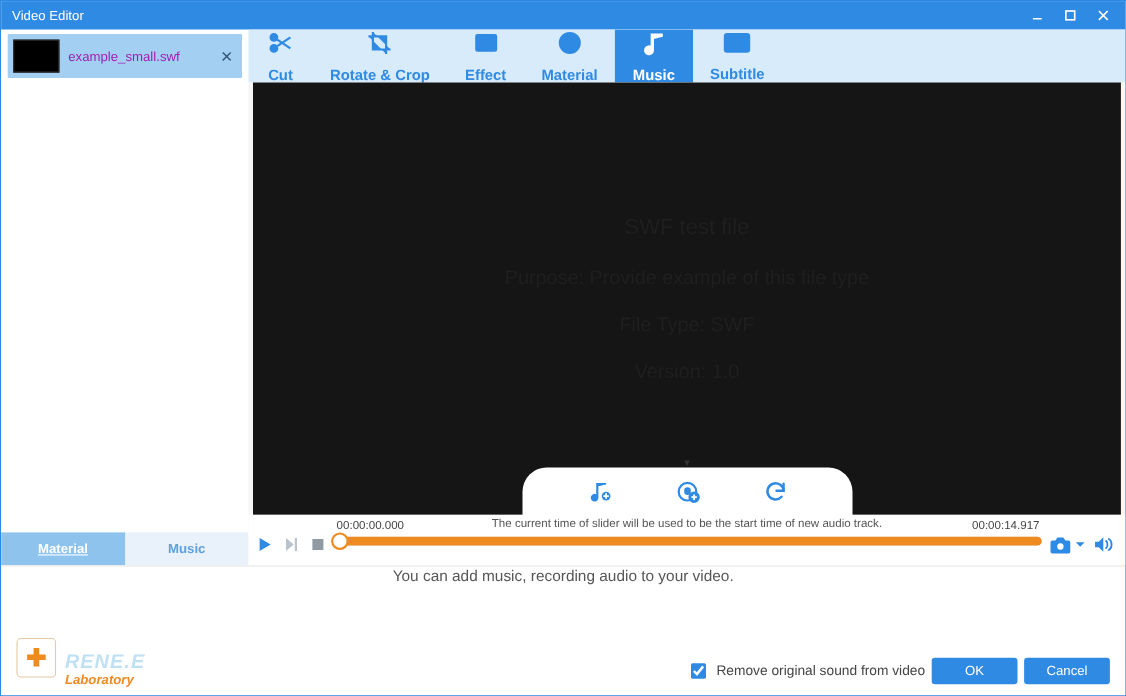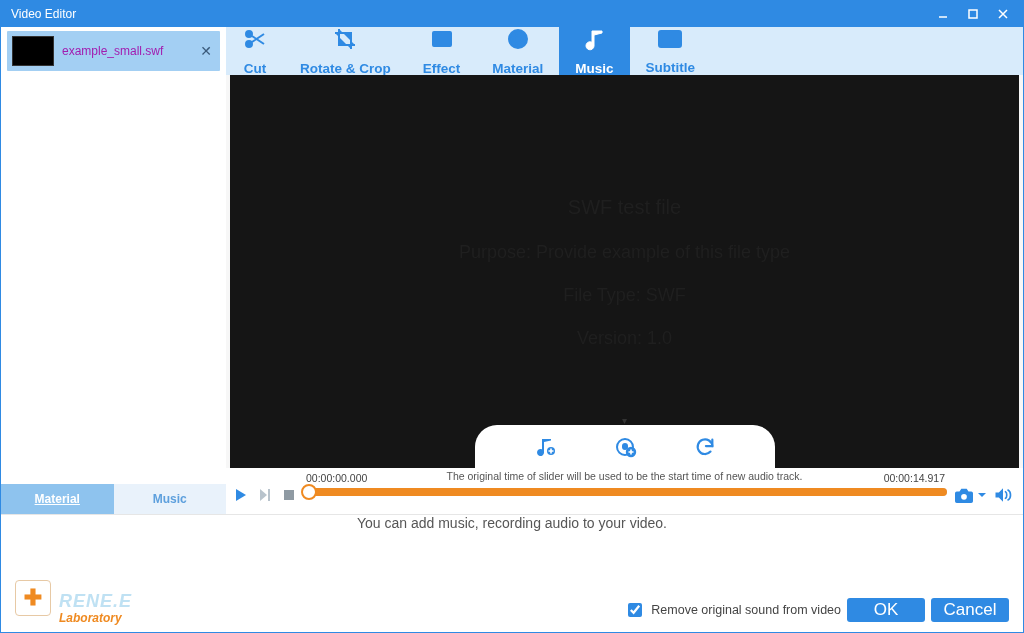--- a/index.html
+++ b/index.html
@@ -106,21 +106,21 @@
   .logo-text{display:flex;flex-direction:column;line-height:1;margin-top:20px;}
   .logo-line1{color:#bfe1f3;font-weight:900;font-style:italic;font-size:18px;letter-spacing:1px;}
   .logo-line2{color:var(--orange);font-weight:900;font-style:italic;font-size:12px;margin-top:2px;}
   .footer-controls{
     position:absolute;right:14px;bottom:10px;display:flex;align-items:center;gap:6px;
   }
   .chk{display:flex;align-items:center;gap:6px;color:#444;font-size:12.5px;cursor:pointer;}
   .chk input{accent-color:var(--brand);width:14px;height:14px;}
   .btn{
     min-width:78px;height:24px;border:none;border-radius:3px;background:var(--brand);
-    color:#fff;font-size:17px;cursor:pointer;padding:0 8px;
+    color:#fff;font-size:12px;cursor:pointer;padding:0 8px;
   }
 </style>
 </head>
 <body>
 
 <div class="window">
 
   <div class="titlebar">
     <span>Video Editor</span>
     <div class="win-controls">
@@ -267,21 +267,21 @@
               <svg width="14" height="14" viewBox="0 0 14 14">
                   <rect x="2" y="2" width="10" height="10" fill="#8f9aa3"></rect>
                 </svg>
             </div>
           </div>
           <div class="track-col">
             <div class="time-labels">
               <span>00:00:00.000</span>
               <span>00:00:14.917</span>
             </div>
-            <span class="hint">The original time of slider will be used to be the start time of new audio track.</span>
+            <span class="hint">The current time of slider will be used to be the start time of new audio track.</span>
             <div class="track">
               <div class="track-fill"></div>
             </div>
           </div>
           <div class="right-controls">
             <div class="rc">
               <svg width="22" height="18" viewBox="0 0 24 20" fill="#2f8ae3">
                   <path d="M4 6h3l2-3h6l2 3h3a2 2 0 0 1 2 2v9a2 2 0 0 1-2 2H4a2 2 0 0 1-2-2V8a2 2 0 0 1 2-2z"></path>
                   <circle cx="12" cy="12" r="3.2" fill="#fff"></circle>
                 </svg>

